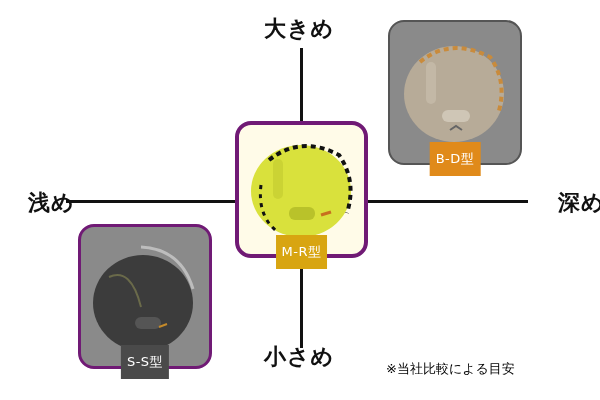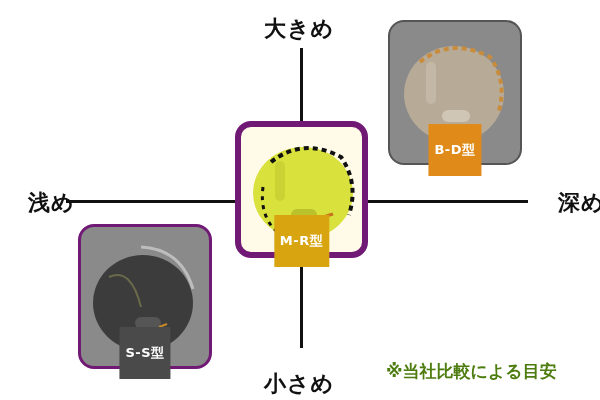--- a/index.html
+++ b/index.html
@@ -3,38 +3,38 @@
 <meta charset="utf-8">
 <style>
   html,body{margin:0;padding:0;background:#ffffff;}
   body{width:600px;height:400px;position:relative;overflow:hidden;font-family:"DejaVu Sans",sans-serif;}
   .axis{position:absolute;background:#111;}
   .axis-v{left:300px;top:48px;width:3px;height:300px;}
   .axis-h{left:66px;top:200px;width:462px;height:3px;}
   .label{position:absolute;font-size:22px;font-weight:bold;color:#111;white-space:nowrap;letter-spacing:1px;}
   .card{position:absolute;border-radius:16px;box-sizing:border-box;overflow:visible;}
   .card-inner{position:absolute;inset:0;border-radius:16px;overflow:hidden;}
-  .card-center{left:235px;top:121px;width:133px;height:137px;background:#fffbe8;border:6px solid #701a75;}
+  .card-center{left:235px;top:121px;width:133px;height:137px;background:#fffbe8;border:4px solid #701a75;}
   .card-bd{left:388px;top:20px;width:134px;height:145px;background:#8a8a8a;border:2px solid #555;}
   .card-ss{left:78px;top:224px;width:134px;height:145px;background:#8a8a8a;border:3px solid #701a75;}
-  .tag{position:absolute;left:50%;transform:translateX(-50%);color:#fff;font-weight:bold;font-size:13px;padding:17px 6px;white-space:nowrap;letter-spacing:0.5px;}
+  .tag{position:absolute;left:50%;transform:translateX(-50%);color:#fff;font-weight:normal;font-size:13px;padding:8px 6px;white-space:nowrap;letter-spacing:0.5px;}
   .tag-center{bottom:-15px;background:#d8a511;}
   .tag-bd{bottom:-13px;background:#e08a1a;}
   .tag-ss{bottom:-13px;background:#4a4a4a;}
-  .note{position:absolute;left:386px;top:360px;font-size:17px;font-weight:bold;color:#4d7c0f;white-space:nowrap;}
+  .note{position:absolute;left:386px;top:360px;font-size:13px;font-weight:normal;color:#000000;white-space:nowrap;}
   svg{display:block;}
 </style>
 </head>
 <body>
 
 <div class="axis axis-v"></div>
 <div class="axis axis-h"></div>
 
 <div class="label" style="left:264px;top:14px;">大きめ</div>
-<div class="label" style="left:264px;top:369px;">小さめ</div>
+<div class="label" style="left:264px;top:342px;">小さめ</div>
 <div class="label" style="left:28px;top:188px;">浅め</div>
 <div class="label" style="left:558px;top:188px;">深め</div>
 
 <div class="card card-bd">
   <div class="card-inner">
     <svg width="130" height="141" viewBox="0 0 130 141">
       <ellipse cx="64" cy="72" rx="50" ry="48" fill="#b7ab98"></ellipse>
       <path d="M30,40 Q60,15 100,35 Q118,60 108,92" fill="none" stroke="#c98b3c" stroke-width="4" stroke-dasharray="5 4"></path>
       <rect x="52" y="88" width="28" height="12" rx="6" fill="#cfc6b6"></rect>
       <path d="M60,108 l6,-4 l6,4" fill="none" stroke="#666" stroke-width="2"></path>

